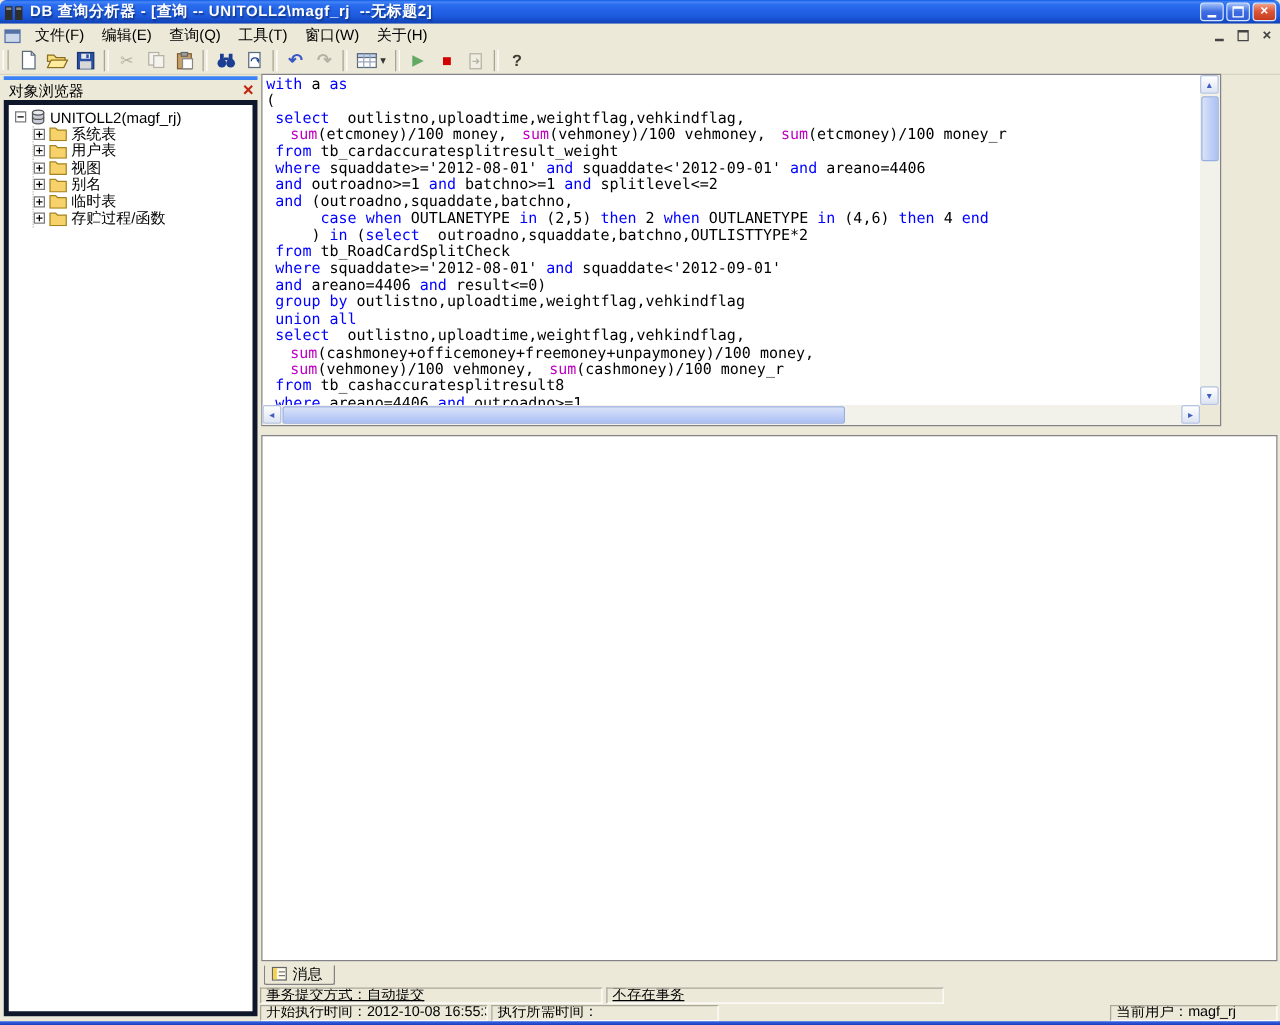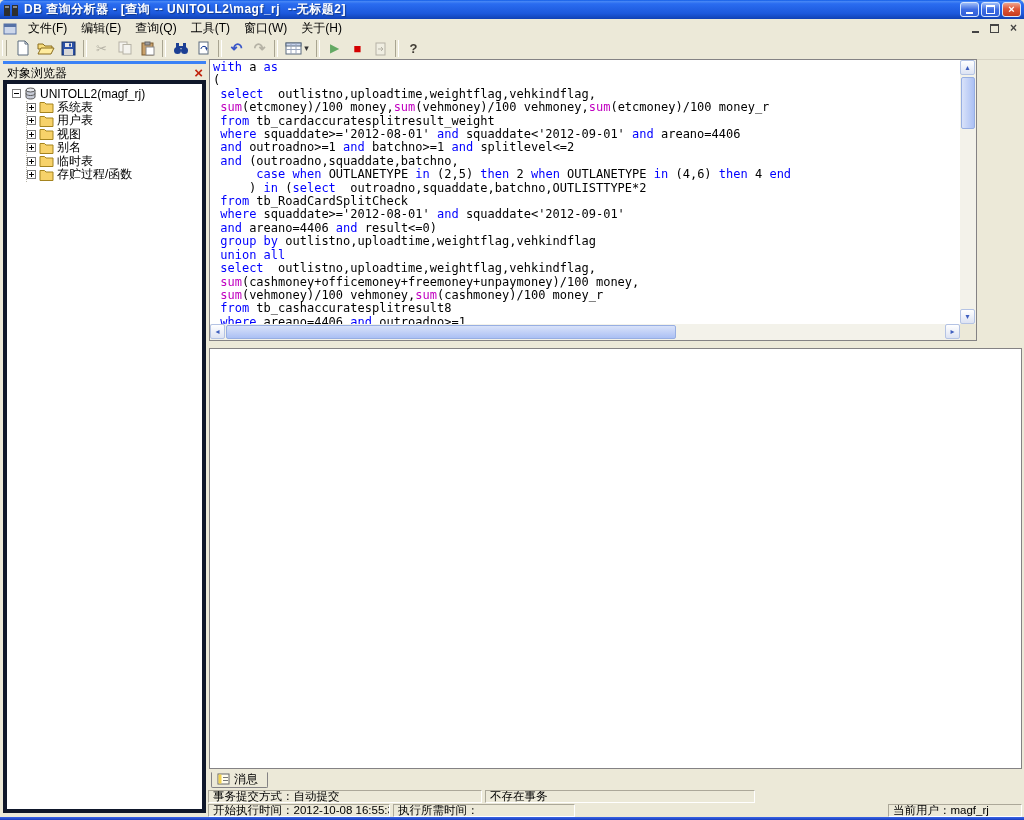--- a/index.html
+++ b/index.html
@@ -60,21 +60,21 @@
   .exp::before{content:"";position:absolute;left:1px;right:1px;top:3px;height:1px;background:#000;}
   .exp.plus::after{content:"";position:absolute;top:1px;bottom:1px;left:3px;width:1px;background:#000;}
 
   
   .editor{position:absolute;left:209px;top:59px;width:768px;height:282px;background:#fff;
     border:1px solid #848284;box-sizing:border-box;}
   .edtext{position:absolute;left:0;top:0;right:16px;bottom:16px;overflow:hidden;
     font-family:"DejaVu Sans Mono",monospace;font-size:12px;line-height:13.4px;
     white-space:pre;padding:1px 0 0 3px;}
   .codeline span.k{color:var(--kw,#0000ff);}
-  .codeline span.f{color:var(--fn,#c000c0);}
+  .codeline span.f{color:var(--fn,#c000c0);margin-left:12px;}
   .vsb{position:absolute;top:0;right:0;width:16px;bottom:16px;background:#f3f2ea;}
   .hsb{position:absolute;left:0;right:16px;bottom:0;height:16px;background:#f3f2ea;}
   .sbtn{position:absolute;width:15px;height:15px;box-sizing:border-box;border:1px solid #b4c3e4;
     border-radius:2px;background:linear-gradient(180deg,#fff,#dde3f3);color:#3f5fbf;
     display:flex;align-items:center;justify-content:center;font-size:8px;line-height:1;}
   .vsb .up{top:0;left:0;}  .vsb .dn{bottom:0;left:0;}
   .hsb .lf{left:0;top:0;}  .hsb .rt{right:0;top:0;}
   .vthumb{position:absolute;top:17px;left:1px;width:14px;height:52px;border:1px solid #97aee2;
     border-radius:2px;background:linear-gradient(90deg,#d9e2f9,#abc0f4);box-sizing:border-box;}
   .hthumb{position:absolute;left:16px;top:1px;height:14px;width:60%;border:1px solid #97aee2;
@@ -84,21 +84,21 @@
   
   .results{position:absolute;left:209px;top:348px;width:813px;height:421px;background:#fff;
     border:1px solid #848284;box-sizing:border-box;}
   .tabbar{position:absolute;left:209px;top:770px;width:813px;height:19px;display:flex;align-items:center;}
   .tab{display:flex;align-items:center;gap:4px;padding:1px 9px 2px 5px;margin-left:2px;
     background:#ece9d8;border:1px solid #848284;border-top:1px solid #ece9d8;
     border-radius:0 0 2px 2px;height:16px;box-sizing:border-box;}
 
   
   .srow{position:absolute;left:208px;width:814px;height:13px;display:flex;gap:3px;}
-  .s1{top:790px;} .s2{top:804px;}
+  .s1{top:790px;text-decoration:underline;} .s2{top:804px;}
   .spanel{background:#ece9d8;border:1px solid;border-color:#aca899 #fff #fff #aca899;
     box-sizing:border-box;padding:0 4px;display:flex;align-items:center;overflow:hidden;
     white-space:nowrap;font-size:11.5px;line-height:11px;}
   .w274{width:274px;flex:none;} .w270{width:270px;flex:none;}
   .w182{width:182px;flex:none;} .w152{width:152px;flex:none;margin-top:15px;}
   .grow{flex:1;}
 
   .frameb{position:absolute;left:0;right:0;top:817px;height:3px;
     background:linear-gradient(180deg,#3a66e8,#1a3dbd);}
 </style>

